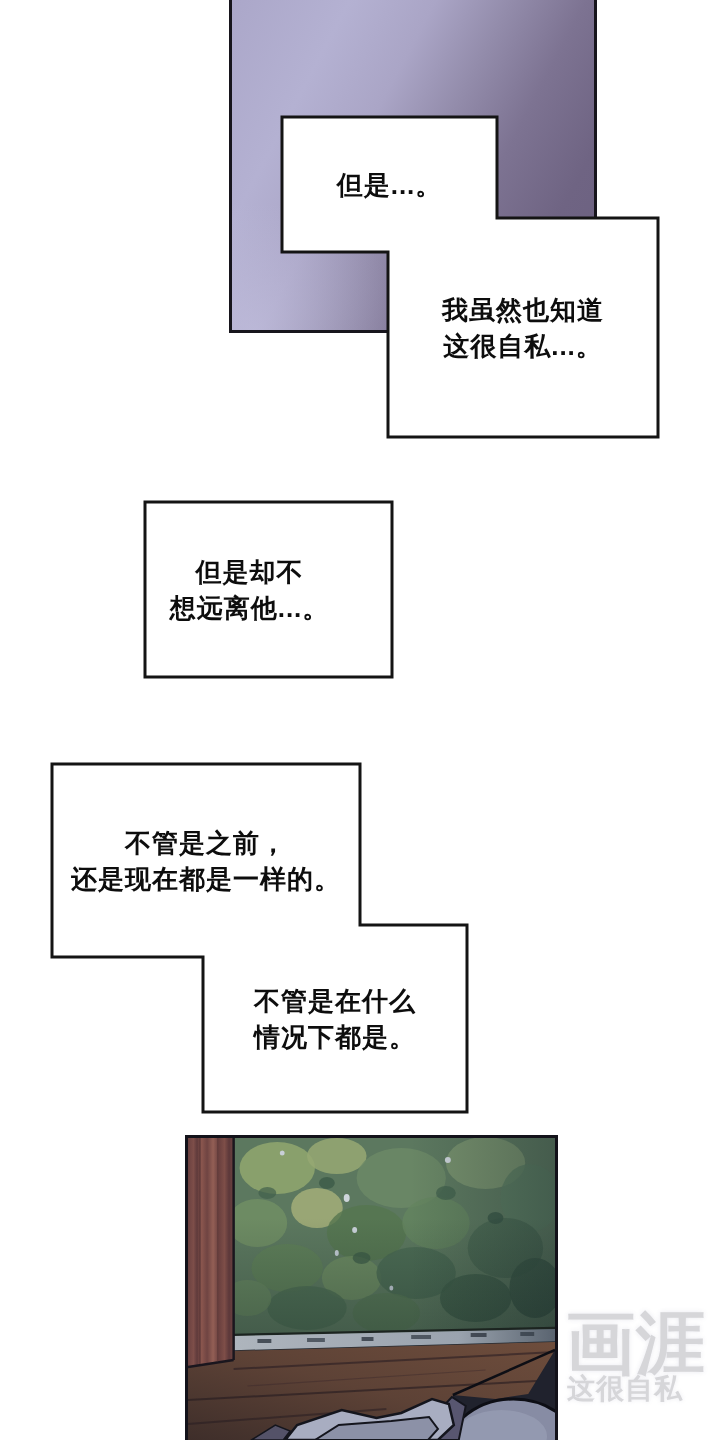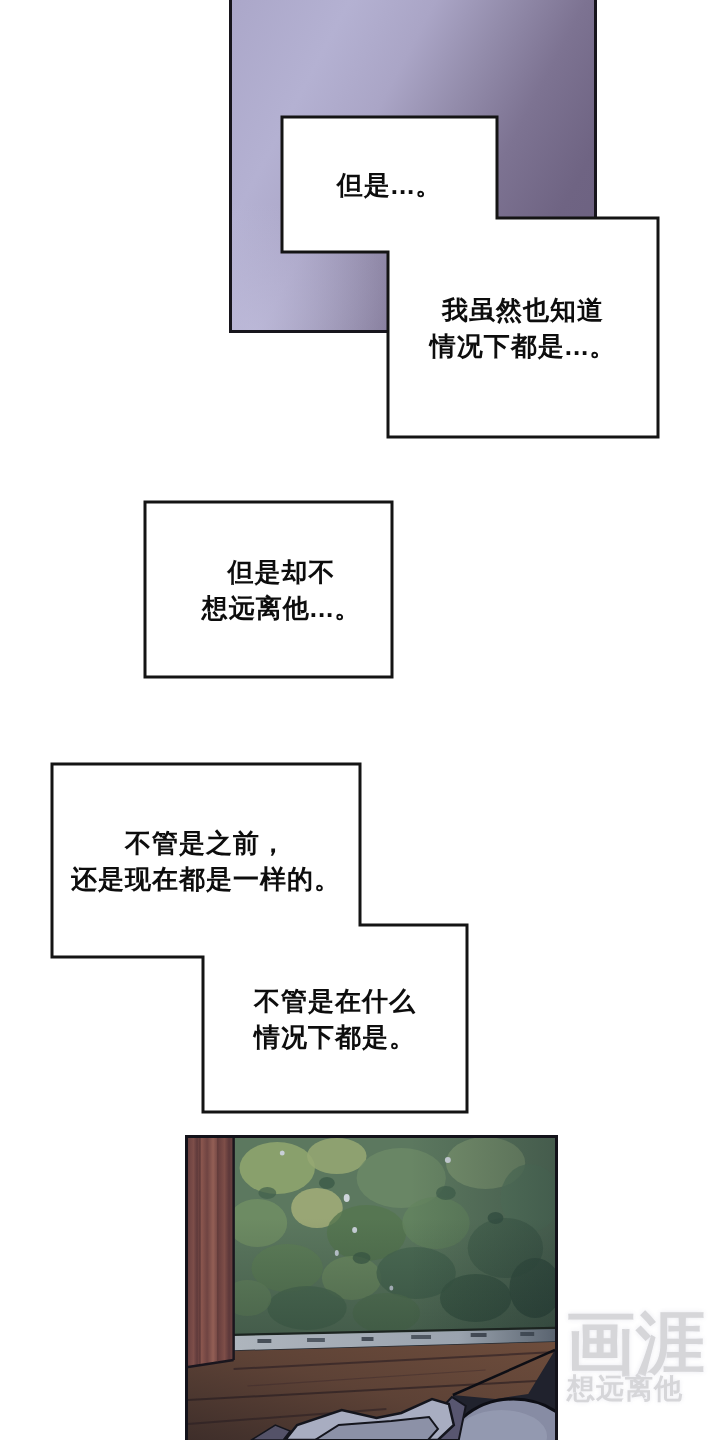--- a/index.html
+++ b/index.html
@@ -21,21 +21,21 @@
   .caption-svg{position:absolute;left:0;top:0;width:720px;height:1440px;z-index:3;pointer-events:none;}
   .caption-svg path{fill:#ffffff;stroke:#141414;stroke-width:3;stroke-linejoin:miter;}
   
   .caption-text{
     position:absolute;z-index:4;display:flex;flex-direction:column;align-items:center;justify-content:center;
     text-align:center;color:#0d0d0d;font-size:26px;line-height:36px;font-weight:600;letter-spacing:1px;
     white-space:nowrap;
   }
   .cap1{left:282px;top:117px;width:215px;height:135px;}
   .cap2{left:388px;top:218px;width:270px;height:219px;}
-  .cap3{left:145px;top:502px;width:209px;height:175px;padding-left:32px;}
+  .cap3{left:145px;top:502px;width:209px;height:175px;}
   .cap4{left:52px;top:764px;width:308px;height:193px;}
   .cap4 .lines{transform:translateY(-10px);margin-top:20px;}
   .cap5{left:203px;top:925px;width:264px;height:187px;}
   
   .panel-bottom{
     position:absolute;left:185px;top:1135px;width:373px;height:305px;box-sizing:border-box;
     border:3px solid #13121a;border-bottom:none;background:#5c785f;z-index:1;overflow:hidden;
   }
   .panel-bottom svg{display:block;width:367px;height:302px;}
   
@@ -180,21 +180,21 @@
 
   <div class="caption-text cap1">
     <div class="lines">
       <div>但是...。</div>
     </div>
   </div>
 
   <div class="caption-text cap2">
     <div class="lines">
       <div>我虽然也知道</div>
-      <div>情况下都是...。</div>
+      <div>这很自私...。</div>
     </div>
   </div>
 
   <div class="caption-text cap3">
     <div class="lines">
       <div>但是却不</div>
       <div>想远离他...。</div>
     </div>
   </div>
 
@@ -206,15 +206,15 @@
   </div>
 
   <div class="caption-text cap5">
     <div class="lines">
       <div>不管是在什么</div>
       <div>情况下都是。</div>
     </div>
   </div>
 
   <div class="watermark watermark-logo" style="position:absolute;left:566px;top:1298px;">画涯</div>
-  <div class="watermark watermark-sub" style="position:absolute;left:567px;top:1370px;">想远离他</div>
+  <div class="watermark watermark-sub" style="position:absolute;left:567px;top:1370px;">这很自私</div>
 
 </div>
 
 </body></html>

